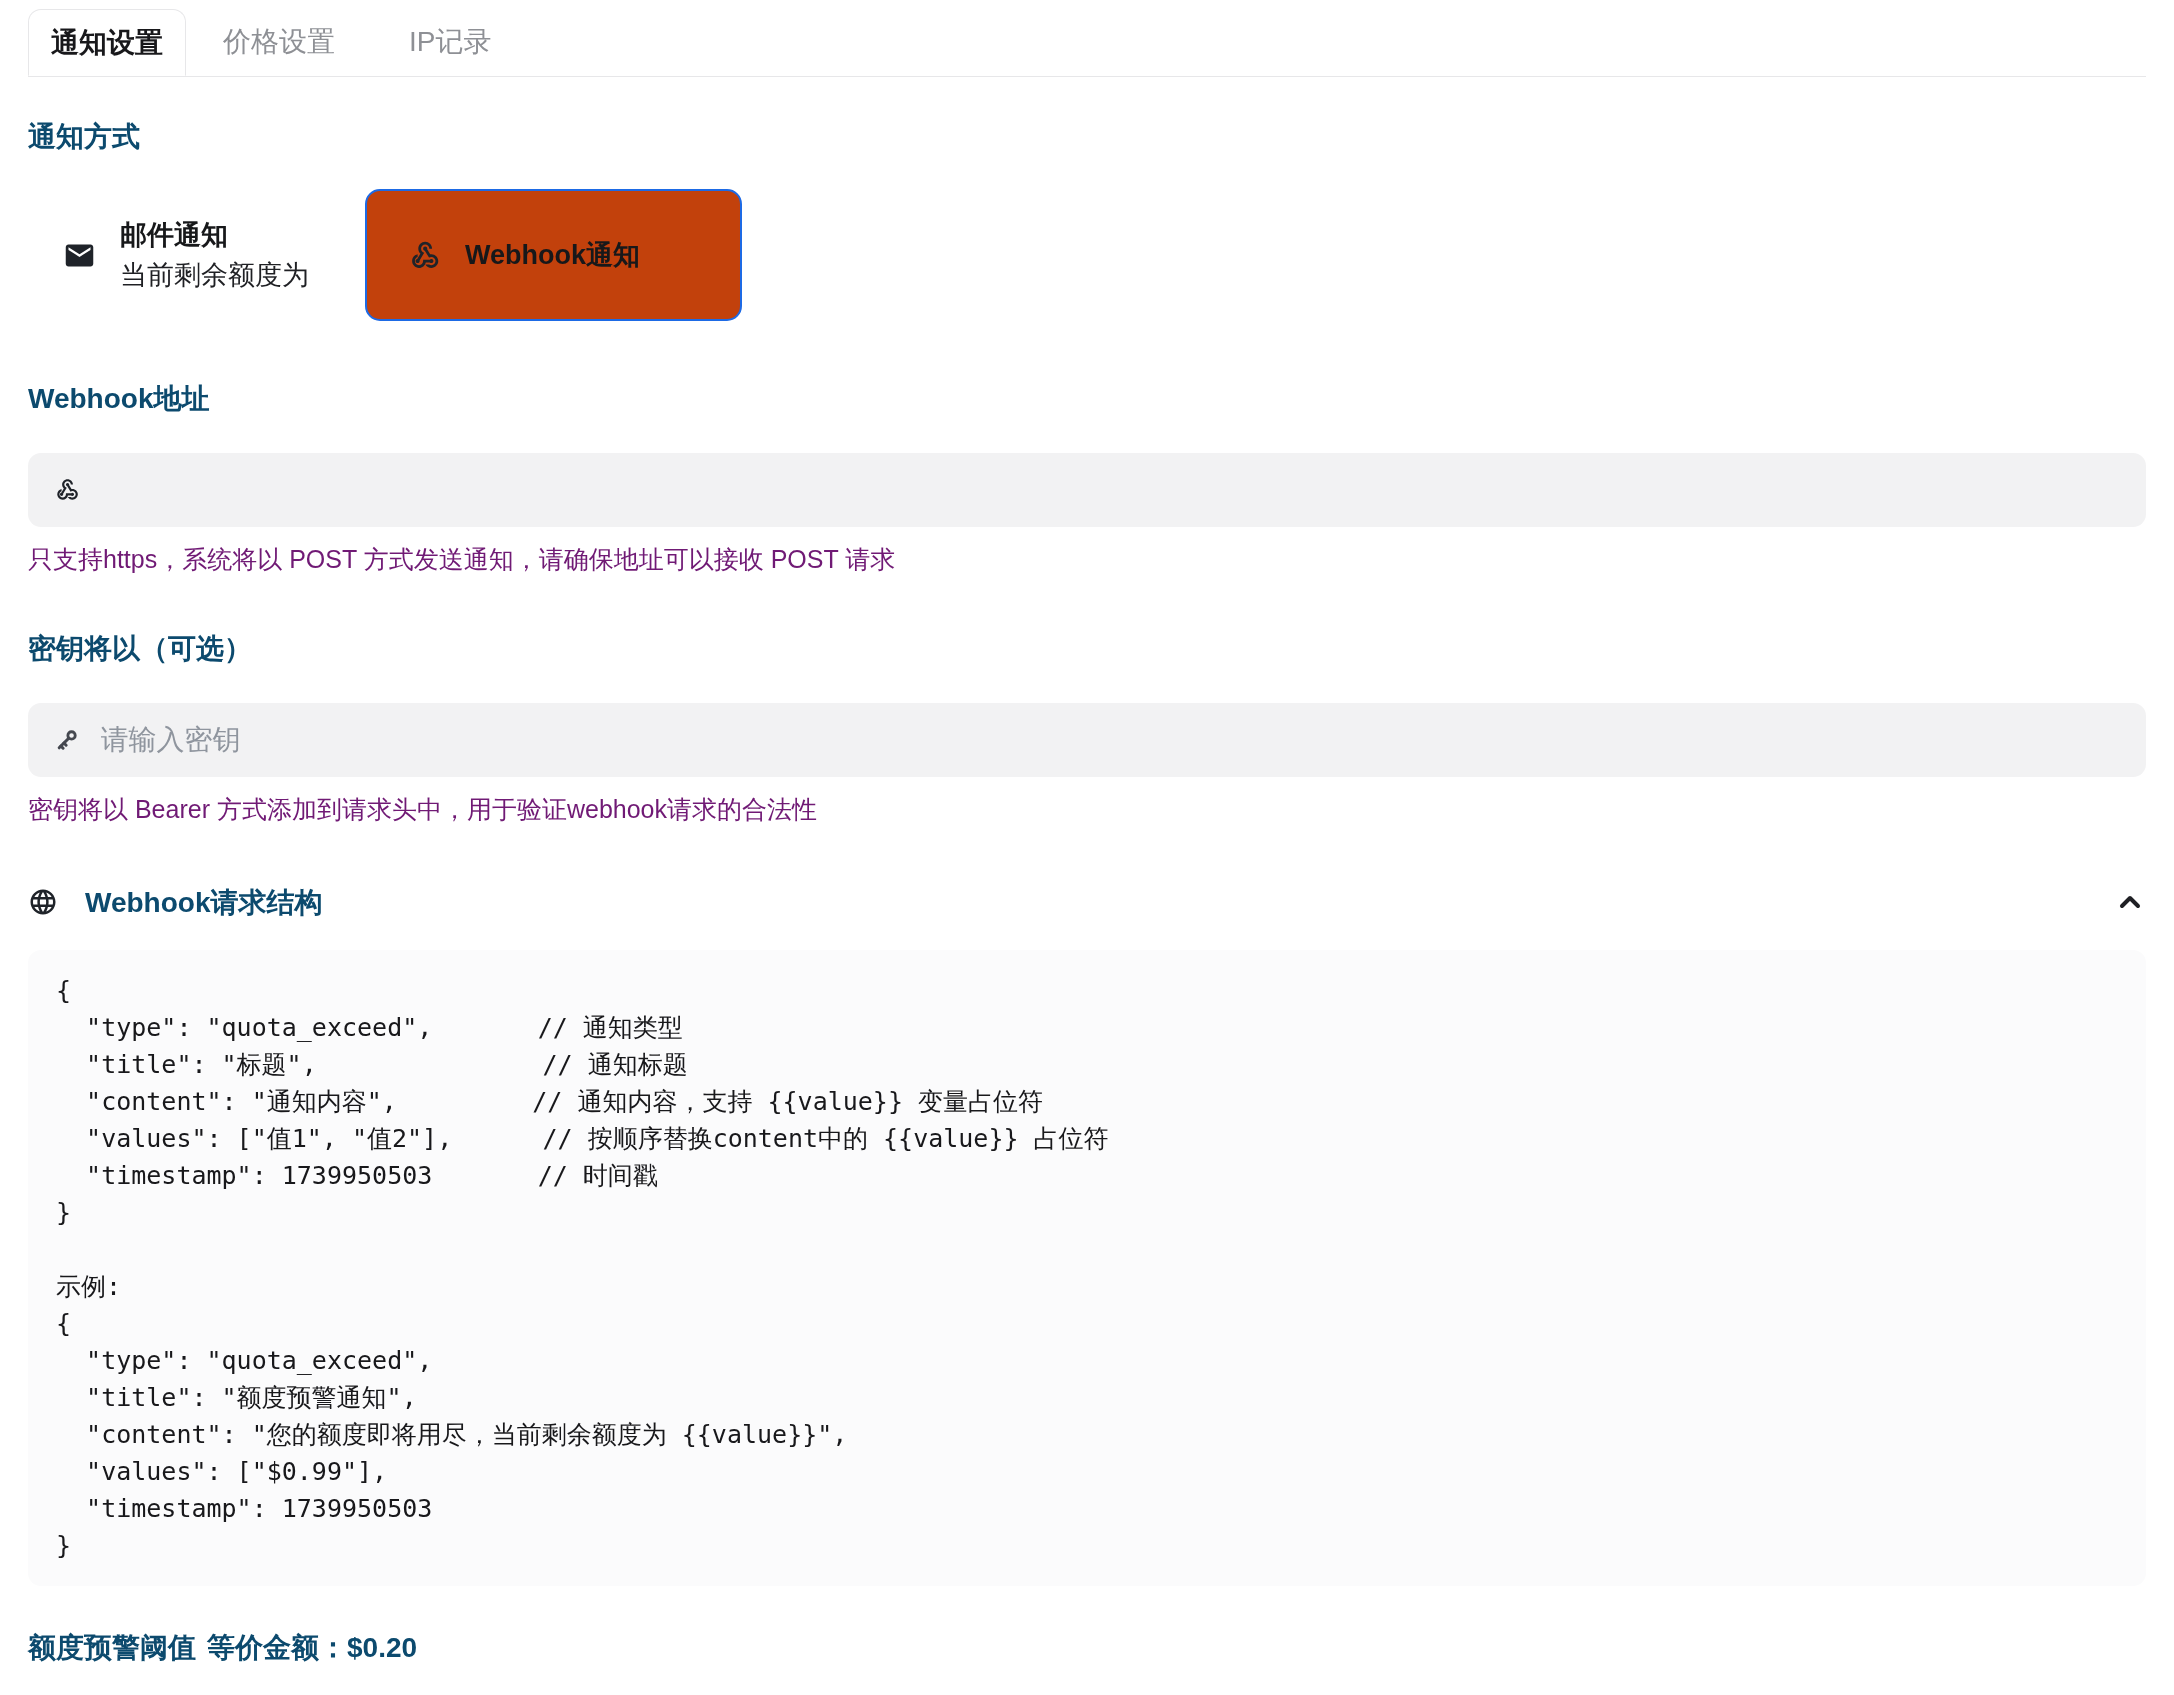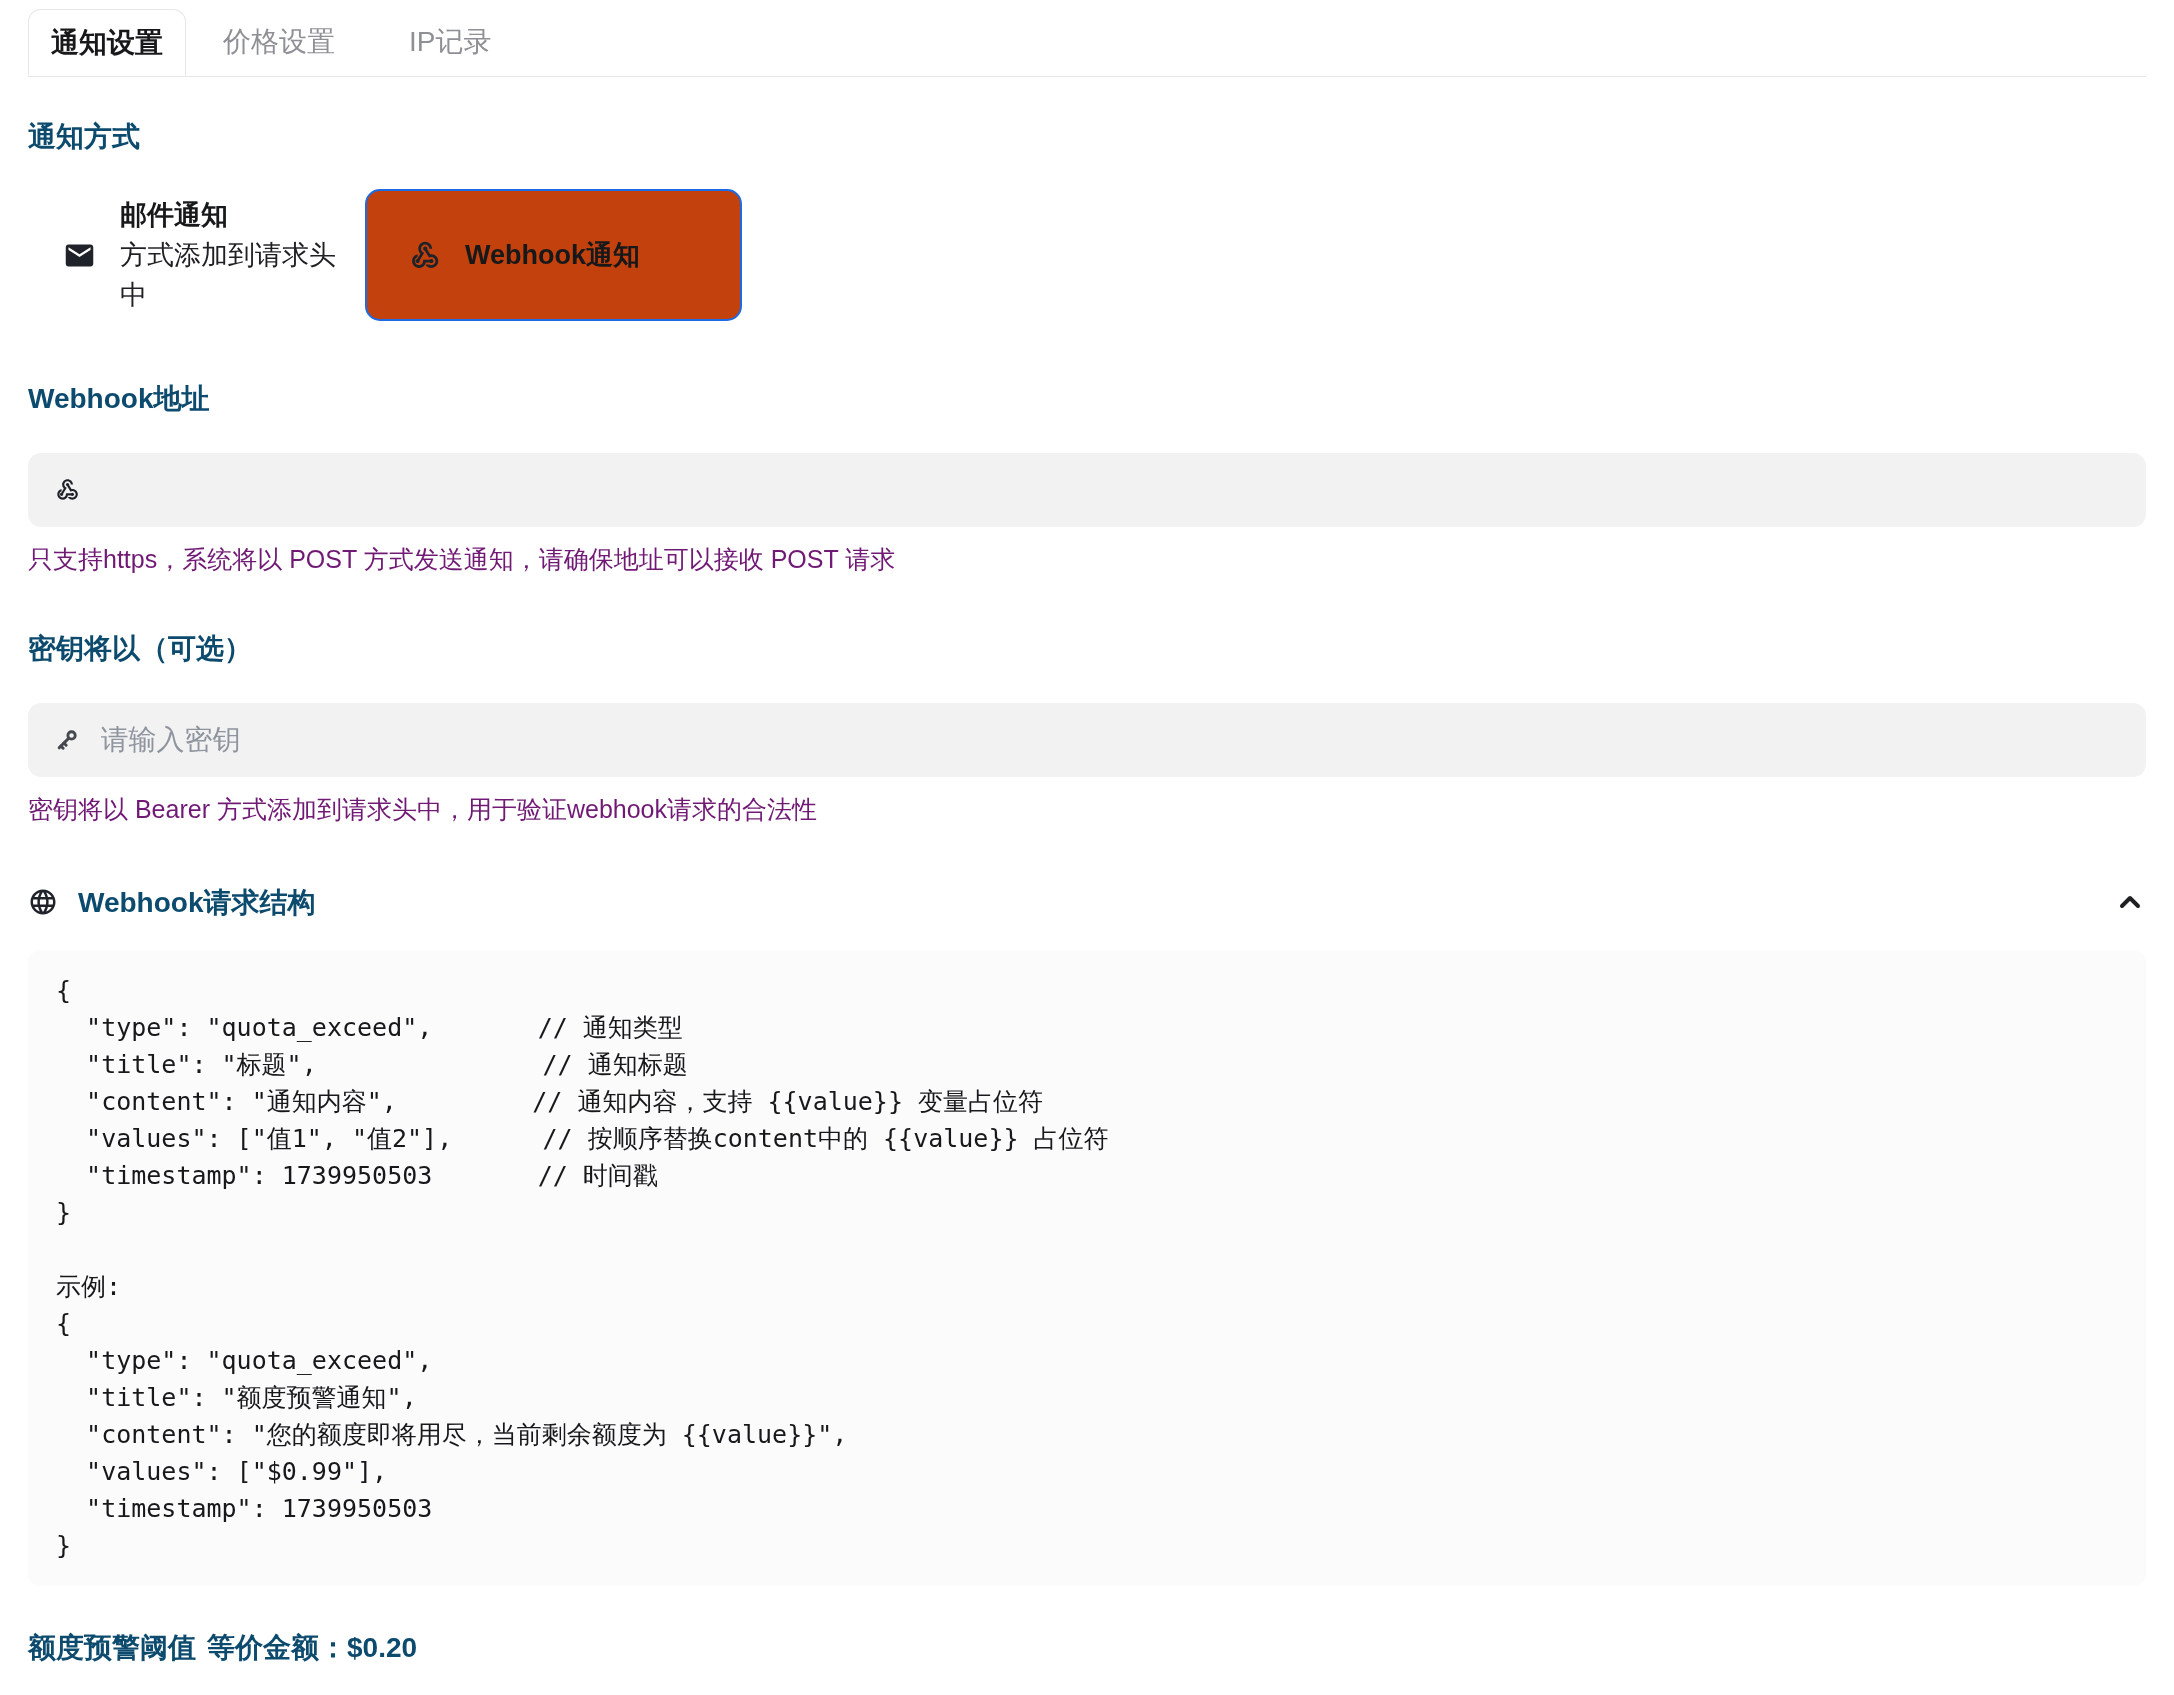--- a/index.html
+++ b/index.html
@@ -55,21 +55,21 @@
     flex: 1; border: none; outline: none; background: transparent;
     font-size: 28px; color: #18181b; min-width: 0;
     font-family: "Liberation Sans", "DejaVu Sans", sans-serif;
   }
   .field input::placeholder { color: #8f959e; opacity: 1; }
   .field .f-icon { flex: 0 0 auto; display: flex; }
 
   .helper { margin-top: 16px; font-size: 25px; color: #701a75; }
 
   
-  .struct-row { margin-top: 58px; display: flex; align-items: center; gap: 20px; cursor: pointer; }
+  .struct-row { margin-top: 58px; display: flex; align-items: center; gap: 27px; cursor: pointer; }
   .struct-row .spacer { flex: 1; }
   .codeblock {
     margin-top: 28px; background: #fbfbfc; border-radius: 13px; padding: 22px 28px;
   }
   .codeblock pre {
     margin: 0;
     font-family: "DejaVu Sans Mono", "Liberation Mono", monospace;
     font-size: 25px; line-height: 37px; color: #18181b; white-space: pre;
   }
 
@@ -94,21 +94,21 @@
 
   <div class="method-row">
     <div class="method-card plain">
       <span class="method-icon icon-dark">
         <svg width="33" height="33" viewBox="0 0 24 24" fill="currentColor">
             <path d="M20 4H4c-1.1 0-1.99.9-1.99 2L2 18c0 1.1.9 2 2 2h16c1.1 0 2-.9 2-2V6c0-1.1-.9-2-2-2zm0 4l-8 5-8-5V6l8 5 8-5v2z"></path>
           </svg>
       </span>
       <span class="method-text">
         <span class="opt-title">邮件通知</span>
-        <span class="opt-sub">方式添加到请求头中</span>
+        <span class="opt-sub">当前剩余额度为</span>
       </span>
     </div>
 
     <div class="method-card selected">
       <span class="method-icon icon-dark">
         <svg width="33" height="33" viewBox="0 0 24 24" fill="currentColor">
             <path d="M10 15h5.88c.27-.31.67-.5 1.12-.5.83 0 1.5.67 1.5 1.5s-.67 1.5-1.5 1.5c-.44 0-.84-.19-1.12-.5H12.9c-.46 2.28-2.48 4-4.9 4-2.76 0-5-2.24-5-5 0-2.42 1.72-4.44 4-4.9v2.07c-1.16.41-2 1.53-2 2.83 0 1.65 1.35 3 3 3s3-1.35 3-3v-1zm2.5-11c1.65 0 3 1.35 3 3h2c0-2.76-2.24-5-5-5s-5 2.24-5 5c0 1.43.6 2.71 1.55 3.62l-2.35 3.9c-.68.14-1.2.75-1.2 1.48 0 .83.67 1.5 1.5 1.5s1.5-.67 1.5-1.5c0-.16-.02-.31-.07-.45l3.38-5.63C10.49 9.61 9.5 8.42 9.5 7c0-1.65 1.35-3 3-3zm4.5 9c-.64 0-1.23.2-1.72.54l-3.05-5.07C11.53 8.35 11 7.74 11 7c0-.83.67-1.5 1.5-1.5S14 6.17 14 7c0 .15-.02.29-.06.43l2.19 3.65c.28-.05.57-.08.87-.08 2.76 0 5 2.24 5 5s-2.24 5-5 5c-1.85 0-3.47-1.01-4.33-2.5h2.67c.48.32 1.05.5 1.66.5 1.65 0 3-1.35 3-3s-1.35-3-3-3z"></path>
           </svg>
       </span>
       <span class="method-text">

